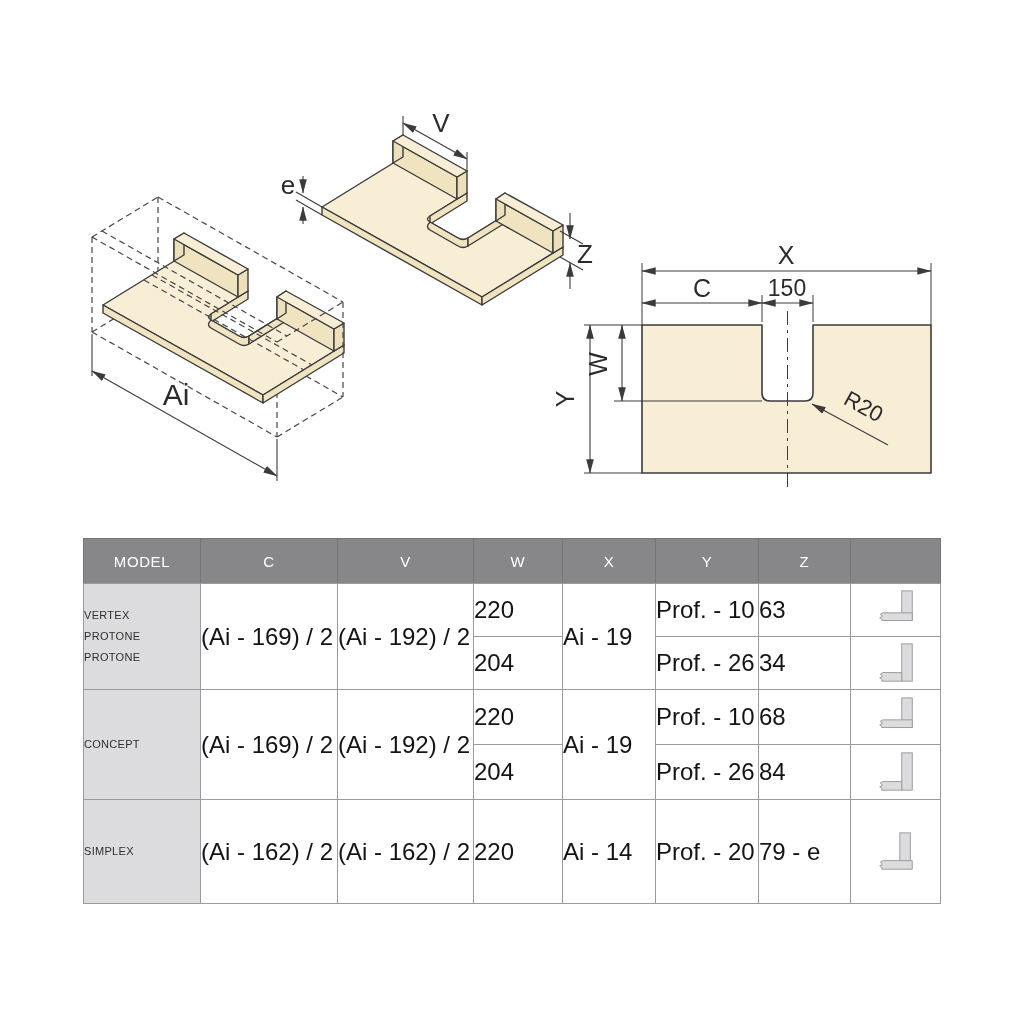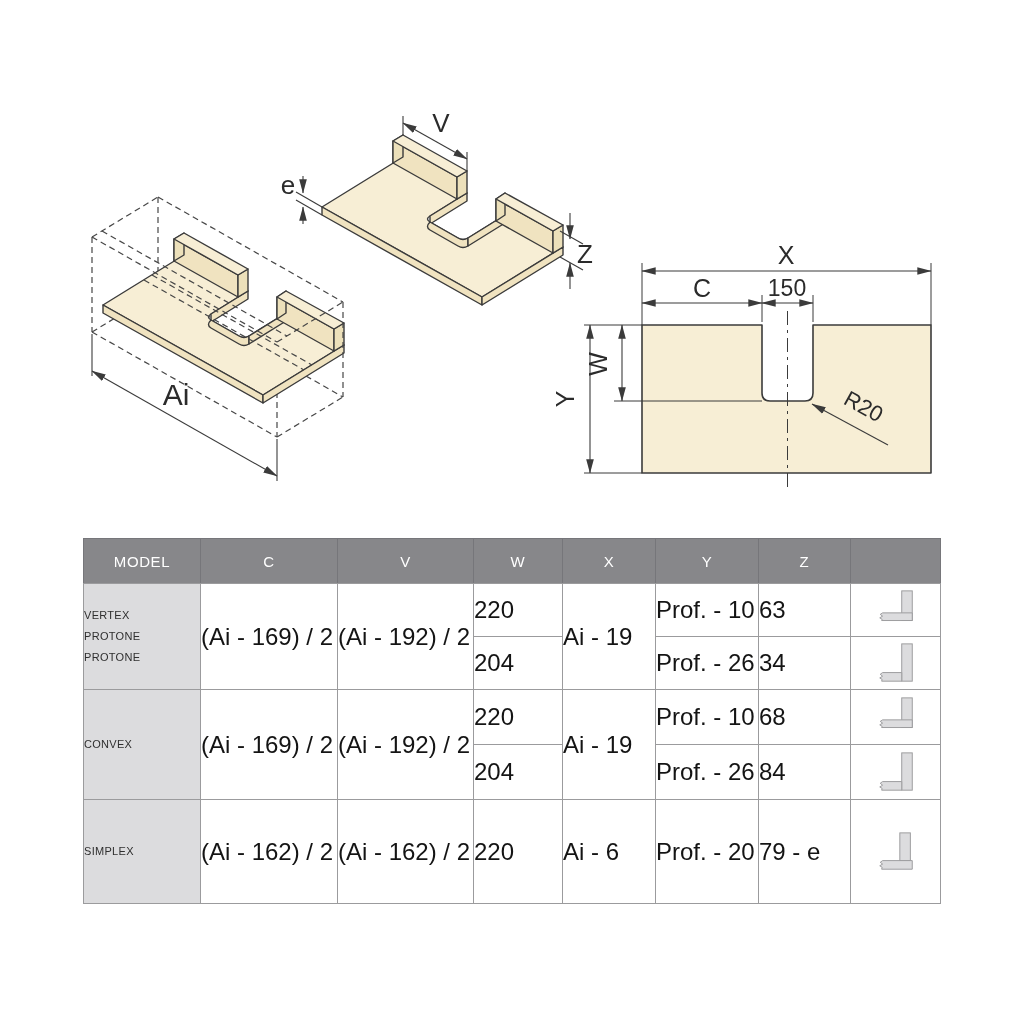--- a/index.html
+++ b/index.html
@@ -198,21 +198,21 @@
           <g fill="#dcdcde" stroke="#9a9a9c" stroke-width="1">
             <rect x="30" y="3" width="11" height="39"></rect>
             <path d="M30,33 L10,33 L7.5,34.8 L10,36.8 L7,38.6 L9.5,40.2 L9,42 L30,42 Z"></path>
           </g>
         </svg>
       </td>
     </tr>
 
     <tr class="r55">
       <td class="model" rowspan="2">
-        <div>CONVEX</div>
+        <div>CONCEPT</div>
       </td>
       <td class="val" rowspan="2">(Ai - 169) / 2</td>
       <td class="val" rowspan="2">(Ai - 192) / 2</td>
       <td class="val">220</td>
       <td class="val" rowspan="2">Ai - 19</td>
       <td class="val">Prof. - 10</td>
       <td class="val">68</td>
       <td>
         <svg class="prof-icon" width="46" height="44" viewBox="0 0 48 46">
           <g fill="#dcdcde" stroke="#9a9a9c" stroke-width="1">
@@ -236,21 +236,21 @@
       </td>
     </tr>
 
     <tr class="r104">
       <td class="model">
         <div>SIMPLEX</div>
       </td>
       <td class="val">(Ai - 162) / 2</td>
       <td class="val">(Ai - 162) / 2</td>
       <td class="val">220</td>
-      <td class="val">Ai - 6</td>
+      <td class="val">Ai - 14</td>
       <td class="val">Prof. - 20</td>
       <td class="val">79 - e</td>
       <td>
         <svg class="prof-icon" width="46" height="44" viewBox="0 0 48 46">
           <g fill="#dcdcde" stroke="#9a9a9c" stroke-width="1">
             <rect x="28" y="3" width="11" height="29"></rect>
             <path d="M41,32 L10,32 L7.5,33.8 L10,35.6 L7,37.4 L9.5,39 L9,41 L41,41 Z"></path>
           </g>
         </svg>
       </td>

